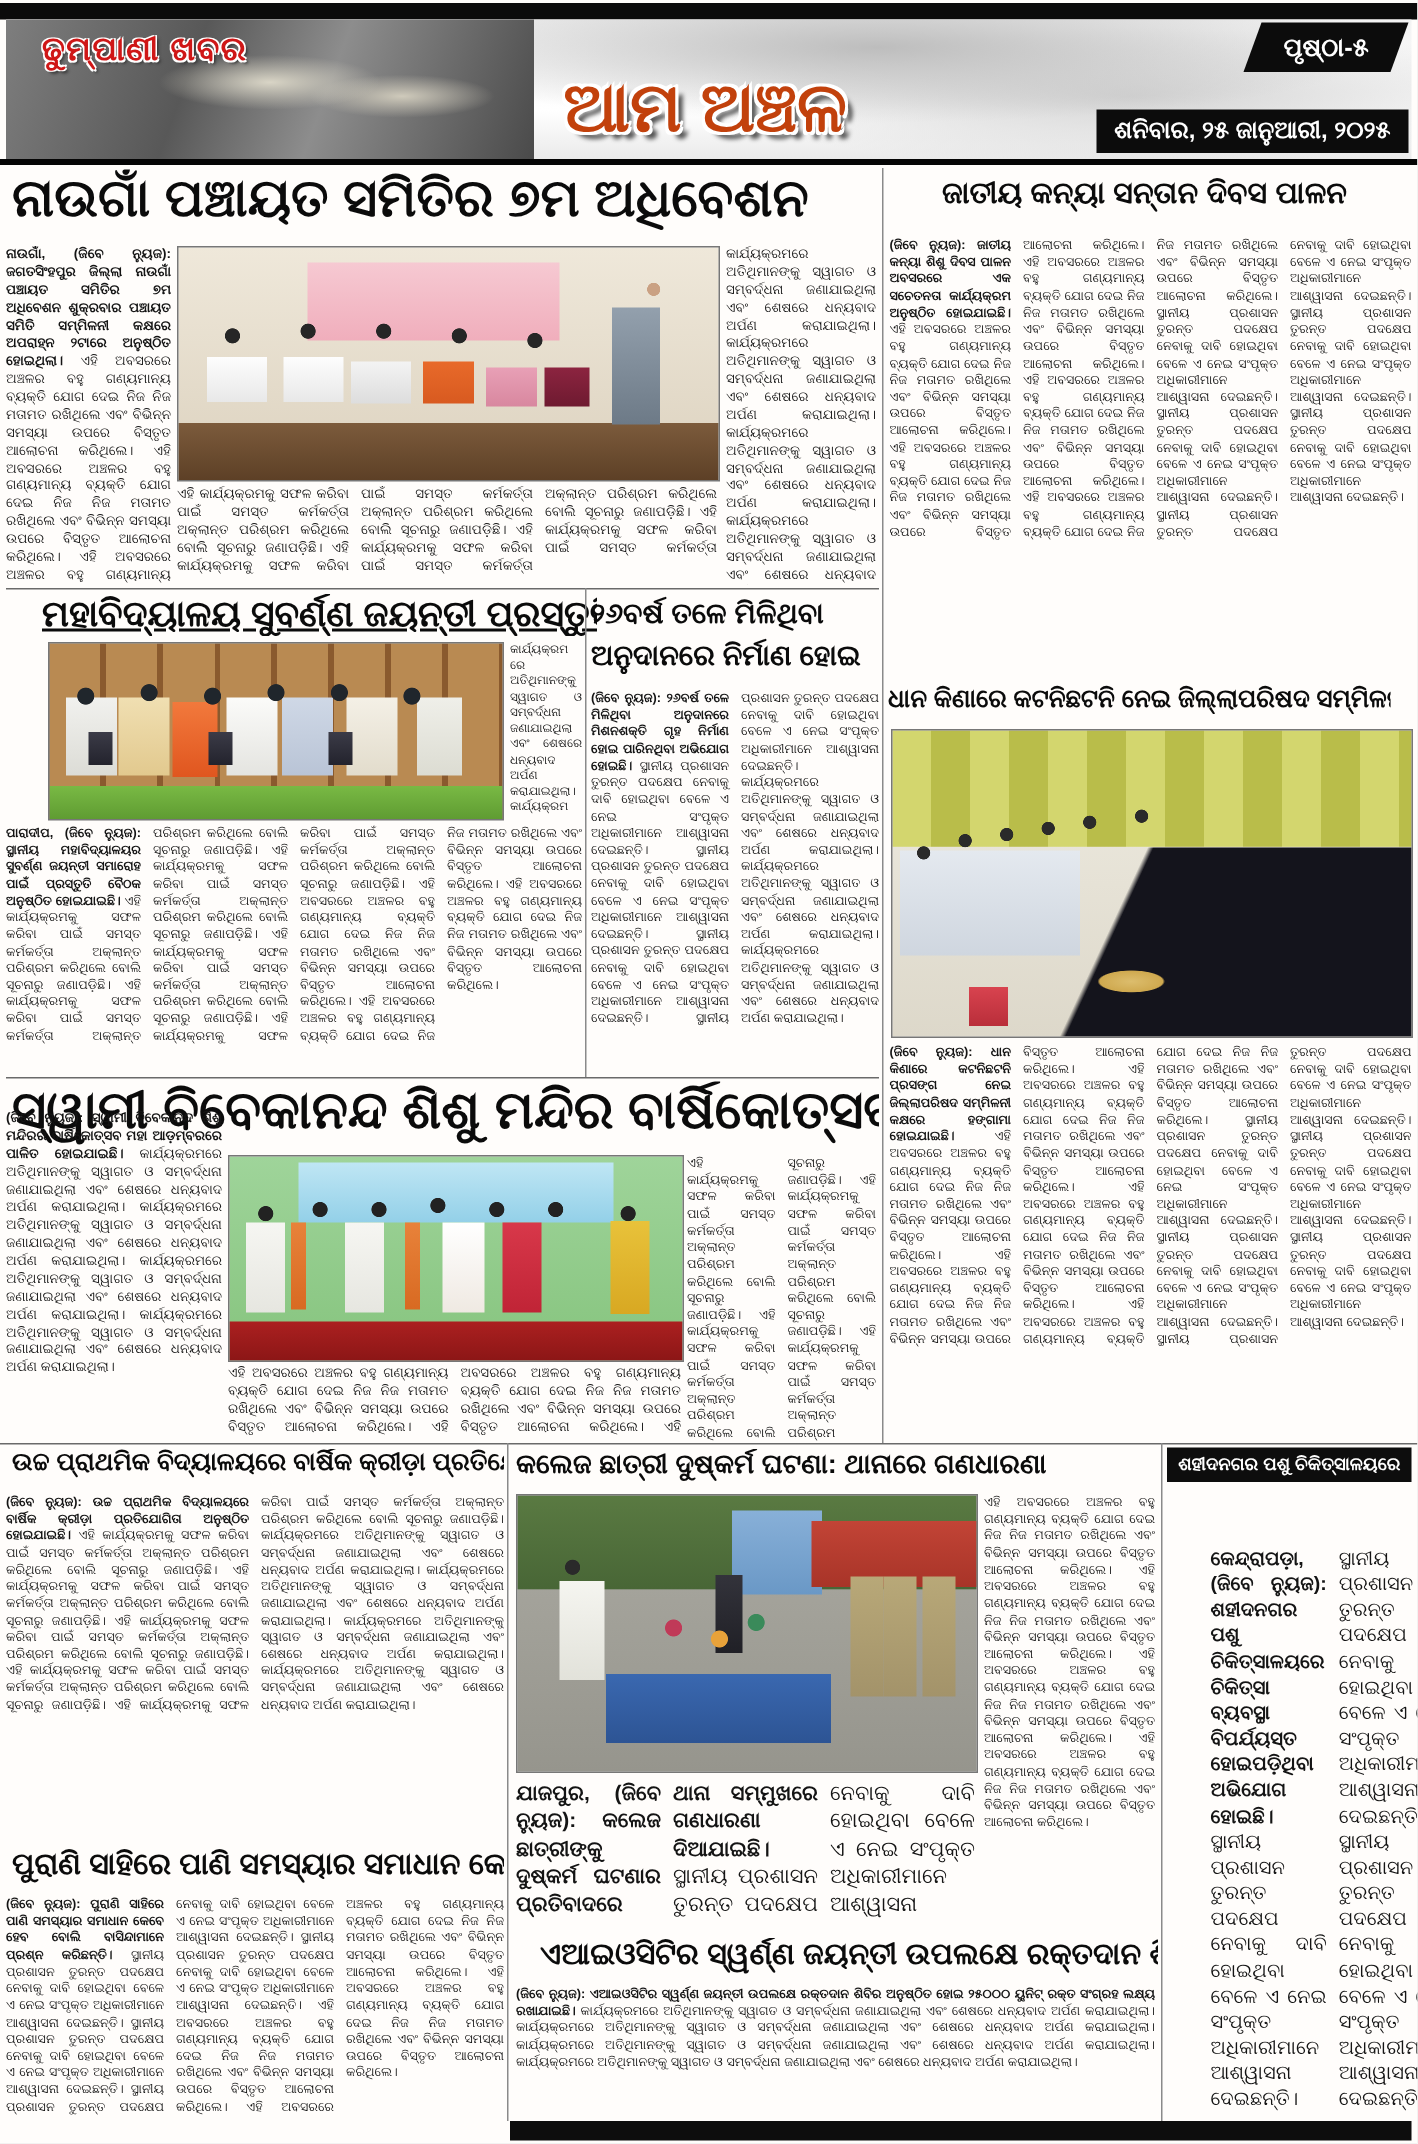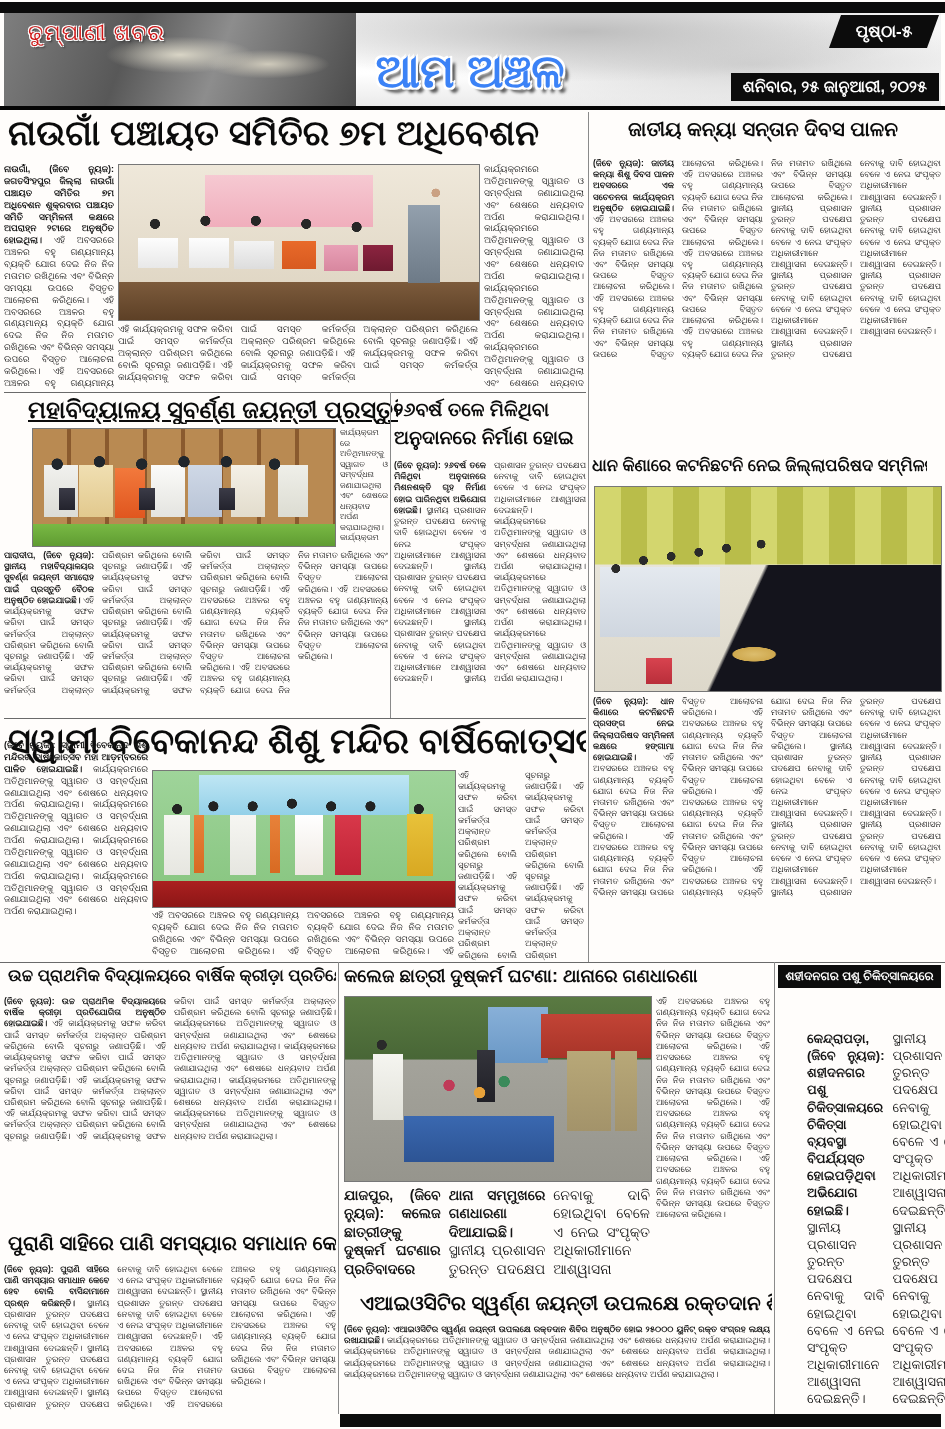--- a/index.html
+++ b/index.html
@@ -11,23 +11,23 @@
   .mast-banner{left:4px;top:13px;width:937px;height:93px;
     background:
       radial-gradient(ellipse 60% 90% at 62% 20%, #bdbdbd 0%, rgba(189,189,189,0) 60%),
       radial-gradient(ellipse 45% 70% at 80% 55%, #d2d2d2 0%, rgba(210,210,210,0) 70%),
       linear-gradient(to bottom,#f3f3f3,#ffffff 65%,#eaeaea);}
   .mast-village{left:4px;top:13px;width:352px;height:93px;
     background:
       radial-gradient(ellipse 30% 28% at 50% 45%, #d9d5c6 0%, rgba(217,213,198,0) 70%),
       radial-gradient(ellipse 25% 22% at 75% 55%, #cfcabb 0%, rgba(207,202,187,0) 70%),
       linear-gradient(110deg,#7e7e7e 0%,#585858 35%,#8d8d8d 60%,#4a4a4a 100%);}
-  .mast-logo{left:28px;top:20px;font-size:22px;font-weight:normal;color:#cf1717;letter-spacing:1px;
+  .mast-logo{left:28px;top:20px;font-size:22px;font-weight:bold;color:#cf1717;letter-spacing:1px;
     text-shadow:-1px -1px 0 #fff,1px -1px 0 #fff,-1px 1px 0 #fff,1px 1px 0 #fff,2px 2px 2px #333;}
-  .mast-title{left:240px;top:44px;width:460px;text-align:center;font-size:46px;font-weight:bold;color:#3b82f6;
+  .mast-title{left:240px;top:44px;width:460px;text-align:center;font-size:46px;font-weight:bold;color:#c2410c;
     text-shadow:-2px -2px 0 #fff,2px -2px 0 #fff,-2px 2px 0 #fff,2px 2px 0 #fff,5px 5px 3px #555;}
   .mast-pagebadge{right:12px;top:15px;width:98px;height:33px;background:#0c0c0c;transform:skewX(-20deg);}
   .mast-pagebadge span{display:block;transform:skewX(20deg);color:#fff;font-size:17px;font-weight:bold;
     text-align:center;line-height:33px;}
   .mast-datebar{right:6px;top:73px;background:#0c0c0c;color:#fff;font-size:16px;font-weight:bold;
     padding:5px 12px;white-space:nowrap;text-align:center;}
   .mast-rule{left:0;top:106px;width:945px;height:4px;background:#050505;}
   
   .hl{font-weight:bold;color:#0b0b0b;overflow:hidden;white-space:nowrap;}
   .hl.wrap{white-space:normal;}

